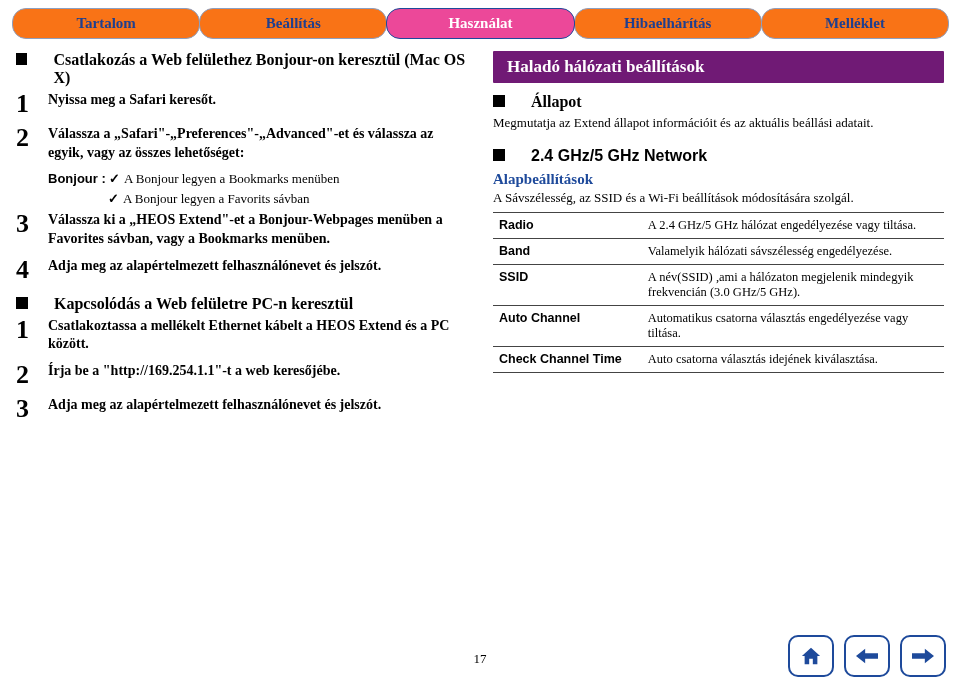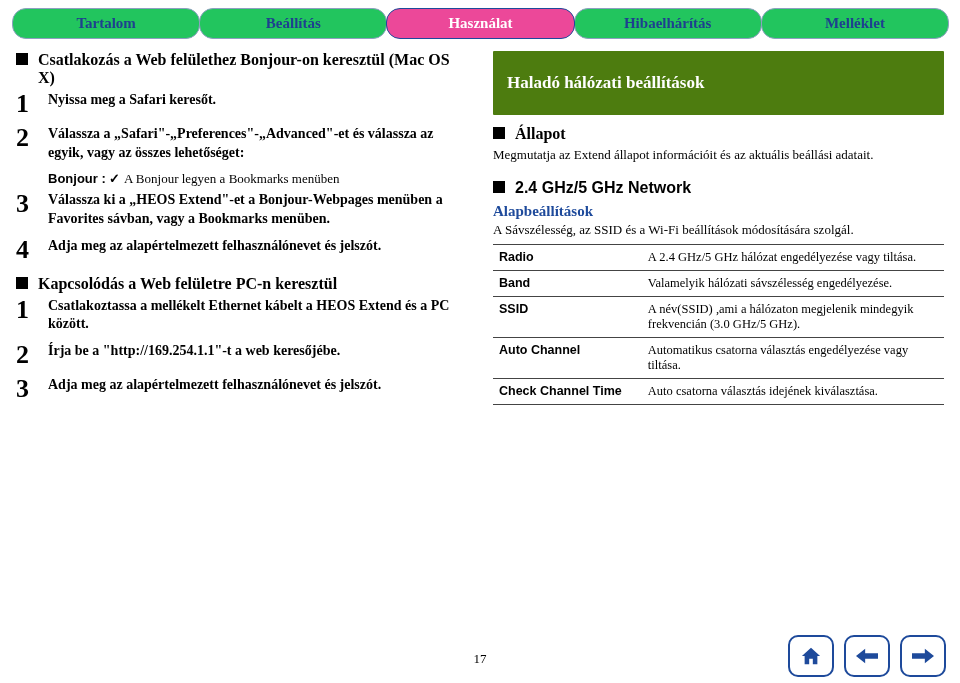--- a/index.html
+++ b/index.html
@@ -21,21 +21,21 @@
     flex: 1;
     text-align: center;
     color: #1e3f8f;
     font-weight: bold;
     font-size: 15px;
     padding: 6px 0;
     position: relative;
     border: 1px solid #8d9fc0;
     border-radius: 14px;
     border-bottom: 1px solid #8d9fc0;
-    background: #22c55e;
+    background: #f97316;
     margin-right: -1px;
     cursor: pointer;
   }
   .tab.active {
     background: #ec4899;
     color: #fff;
     border-radius: 14px;
     z-index: 2;
     border-color: #1e4a9b;
   }
@@ -45,36 +45,36 @@
     gap: 26px;
   }
   .col { width: 50%; }
   .hblock {
     color: #000;
     font-size: 16px;
     font-weight: bold;
     margin: 6px 0 4px 0;
     display: flex;
     align-items: baseline;
-    gap: 8px;
+    gap: 24px;
   }
   .hblock .sq {
     display: inline-block;
     width: 12px; height: 12px;
     background: #000;
     margin-right: 2px;
     position: relative;
     top: 0;
   }
   .section-title {
-    background: #4d7c0f;
+    background: #701a75;
     color: #fff;
     font-weight: bold;
     font-size: 17px;
-    padding: 22px 14px;
+    padding: 6px 14px;
     margin: 6px 0 10px 0;
     font-family: "Times New Roman", serif;
     border-radius: 1px;
   }
   .step {
     display: flex;
     gap: 10px;
     margin: 4px 0 8px 0;
     font-size: 14px;
     line-height: 1.35;
@@ -172,20 +172,21 @@
         <div class="num">1</div>
         <div class="txt">Nyissa meg a Safari keresőt.</div>
       </div>
     <div class="step">
         <div class="num">2</div>
         <div class="txt">Válassza a „Safari"-„Preferences"-„Advanced"-et és válassza az egyik, vagy az összes lehetőséget:</div>
       </div>
     <div class="note">
       <span class="sans bold">Bonjour :</span>
       <span class="tick"></span><span>A Bonjour legyen a Bookmarks menüben</span><br>
+      <span style="margin-left:60px;display:inline-block;margin-top:4px;"><span class="tick"></span><span>A Bonjour legyen a Favorits sávban</span></span>
     </div>
     <div class="step">
         <div class="num">3</div>
         <div class="txt">Válassza ki a „HEOS Extend"-et a Bonjour-Webpages menüben a Favorites sávban, vagy a Bookmarks menüben.</div>
       </div>
     <div class="step">
         <div class="num">4</div>
         <div class="txt">Adja meg az alapértelmezett felhasználónevet és jelszót.</div>
       </div>
 

